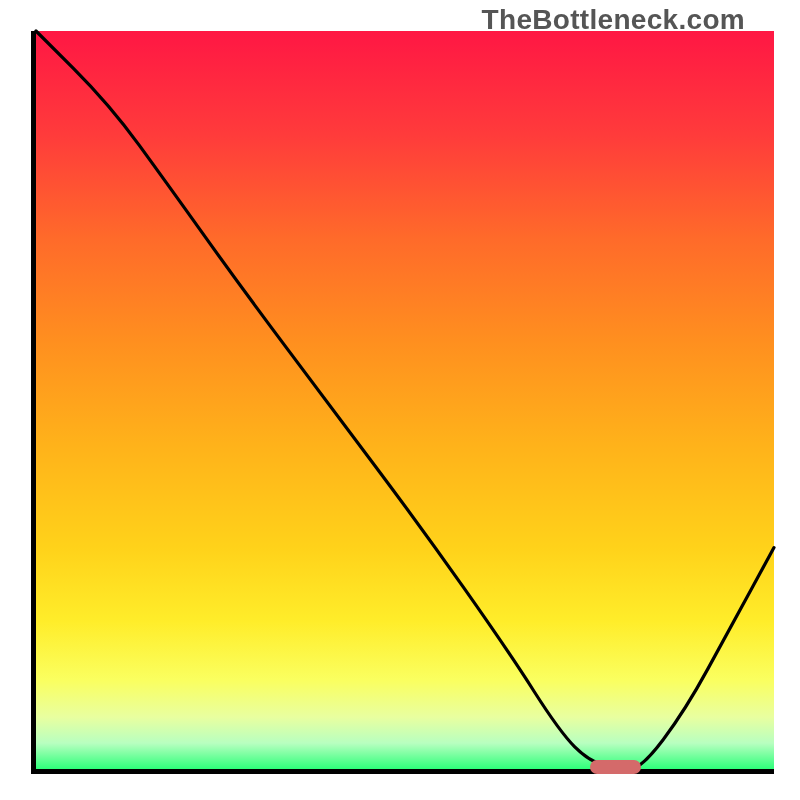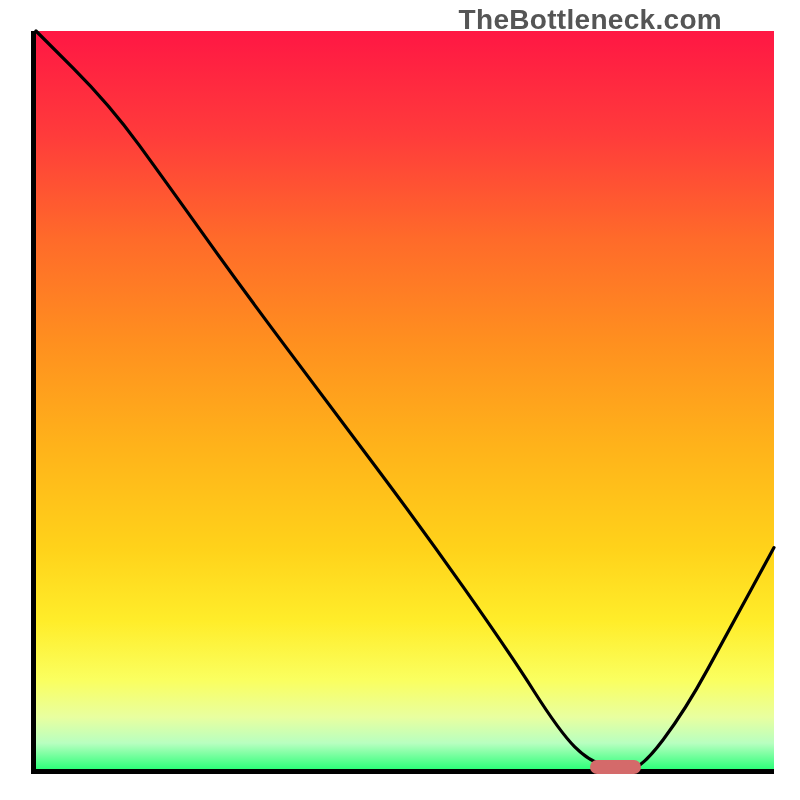--- a/index.html
+++ b/index.html
@@ -8,20 +8,21 @@
     width: 800px;
     height: 800px;
     overflow: hidden;
     background: #ffffff;
     font-family: Arial, Helvetica, sans-serif;
   }
   .frame {
     position: relative;
     width: 736px;
     height: 800px;
+    padding-left: 23px;
   }
   .watermark {
     position: absolute;
     top: 4px;
     right: 14px;
     font-size: 28px;
     font-weight: 600;
     color: #555;
     letter-spacing: 0.3px;
     user-select: none;

